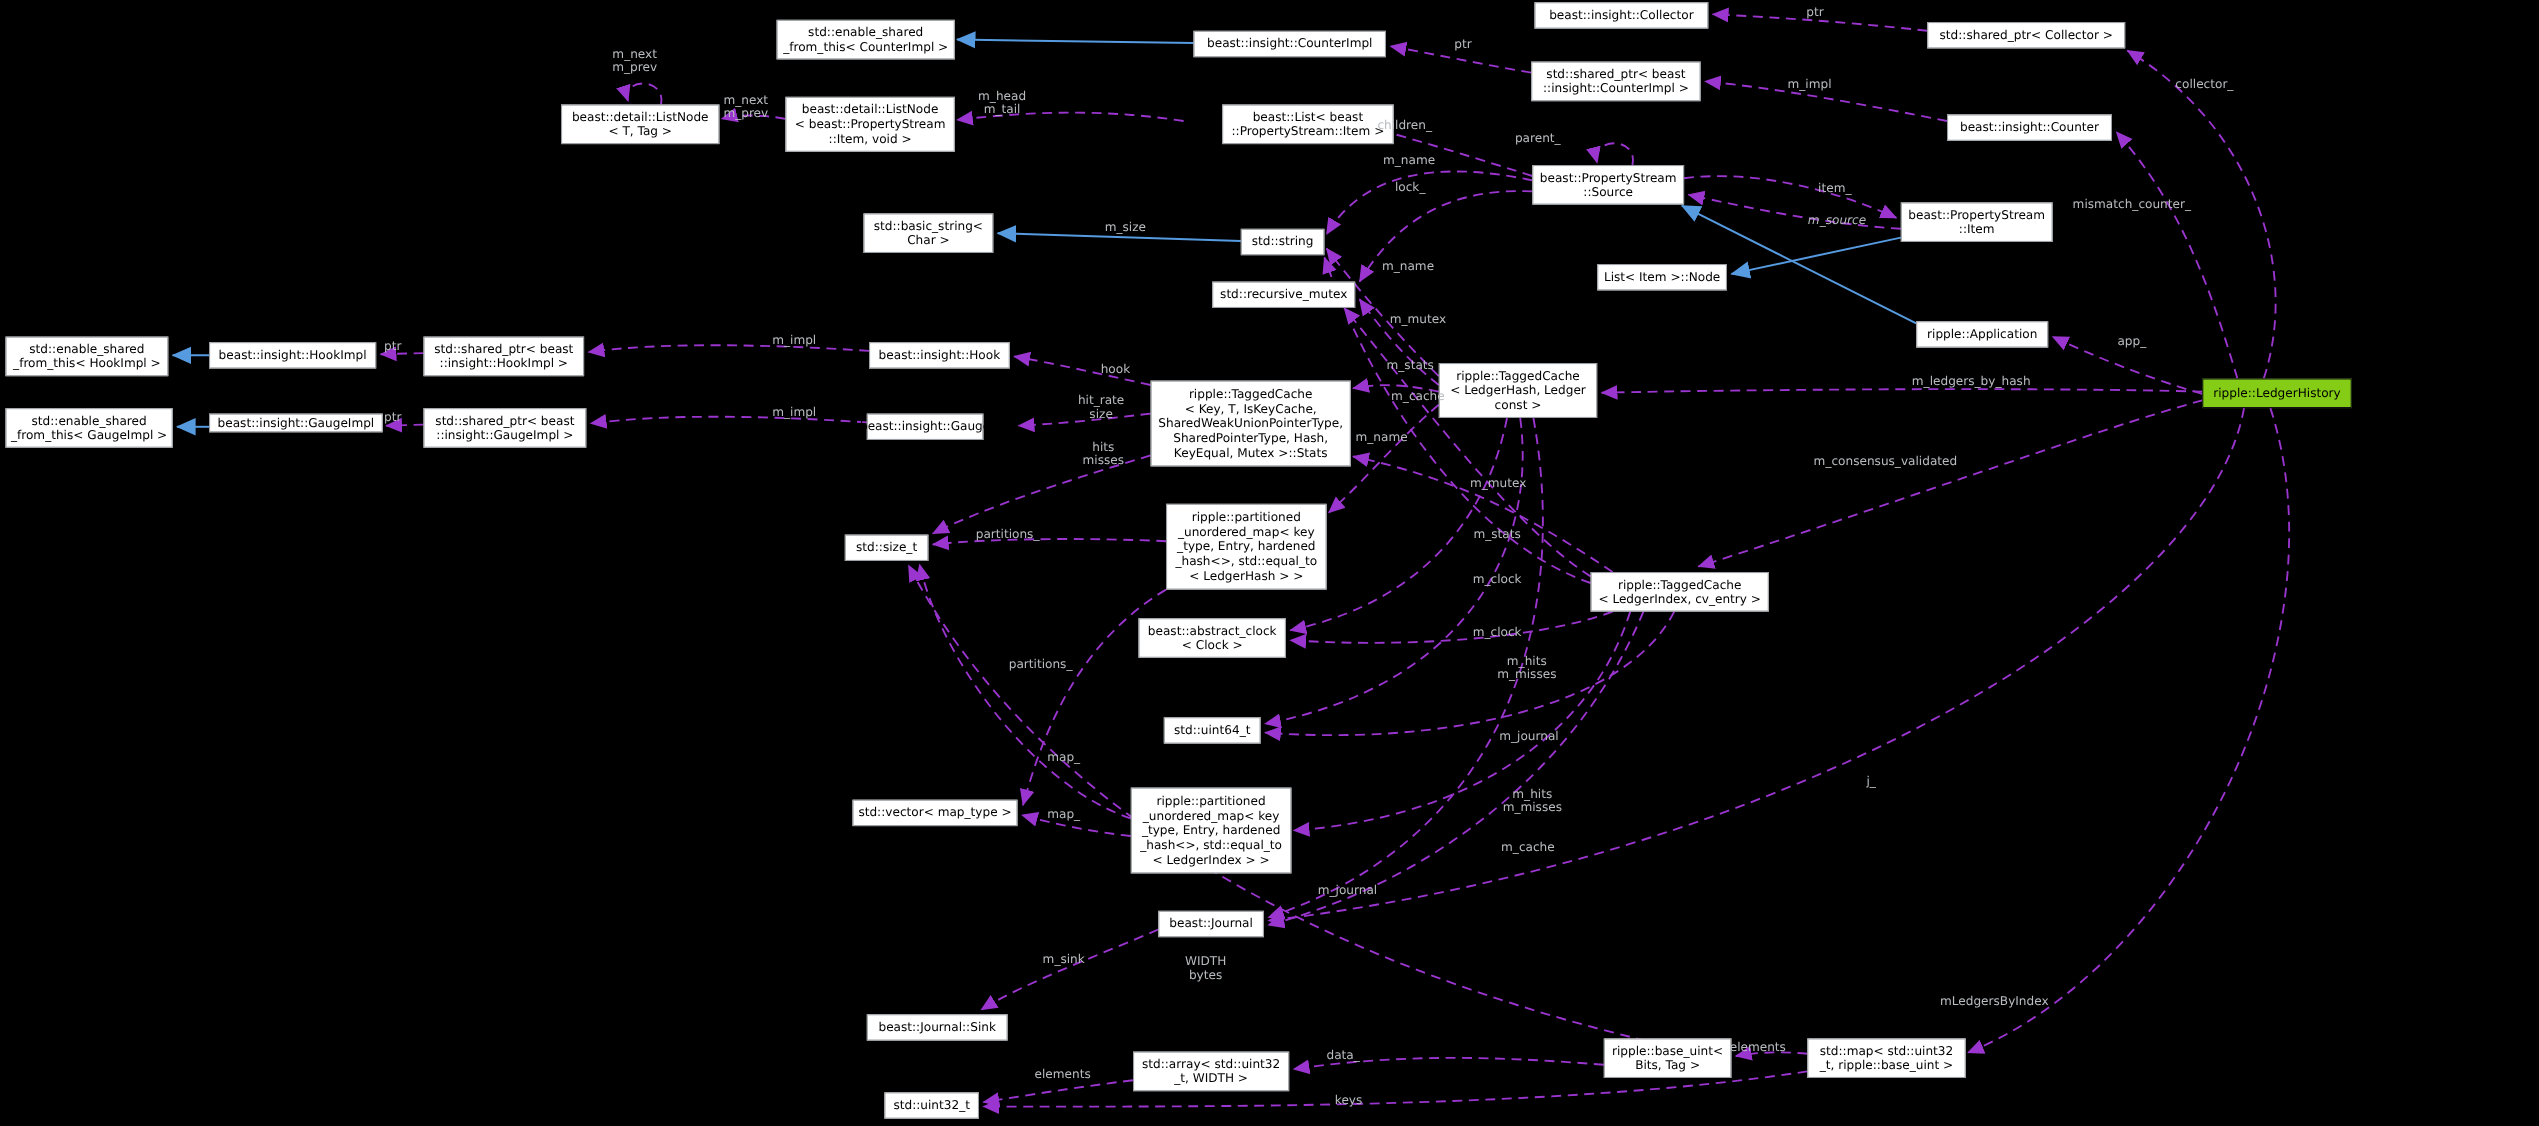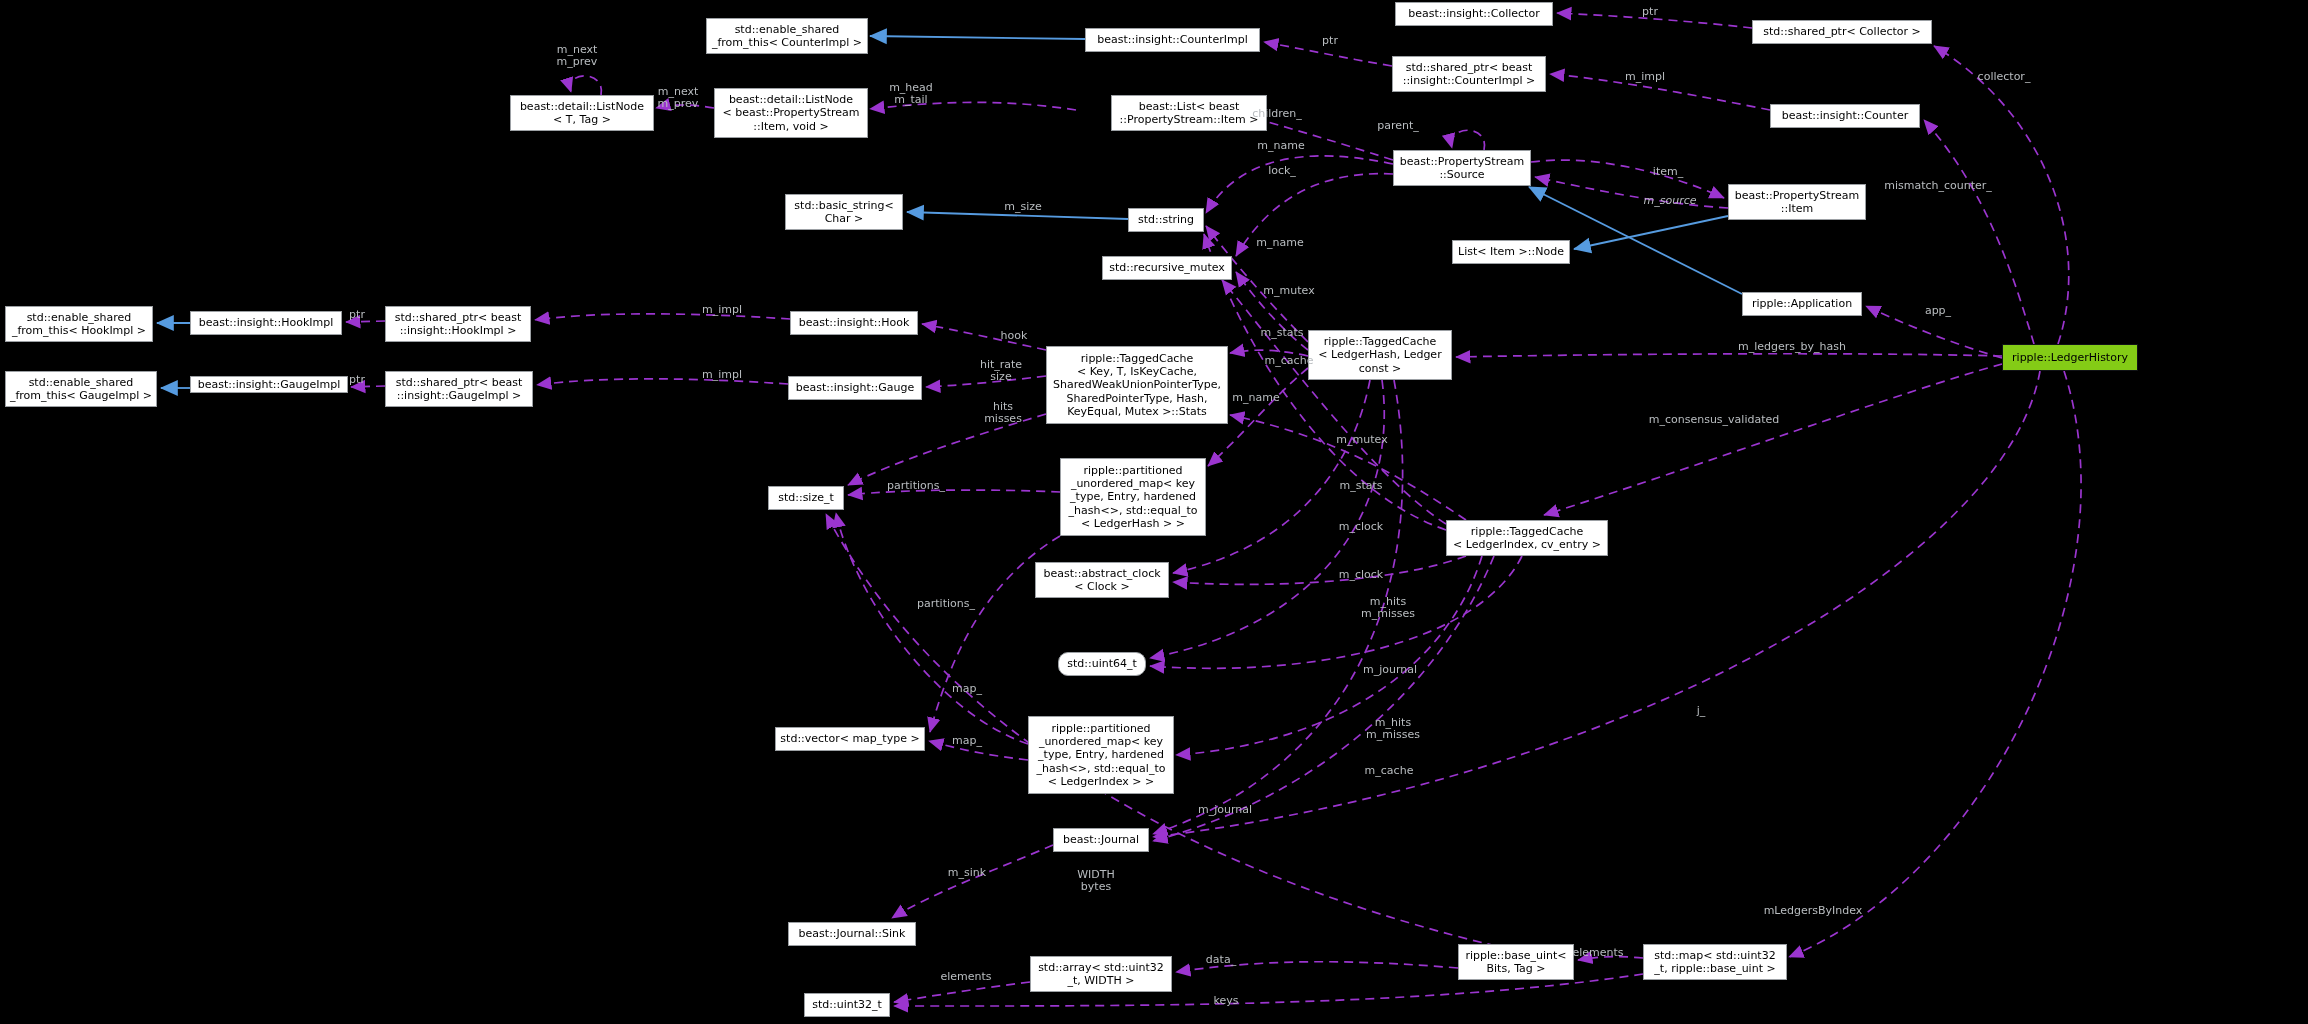--- a/index.html
+++ b/index.html
@@ -118,40 +118,40 @@
 _from_this&lt; HookImpl &gt;</div>
     <div class="node" style="left: 190px; top: 311px; width: 152px; height: 24px;">beast::insight::HookImpl</div>
     <div class="node" style="left: 385px; top: 306px; width: 146px; height: 36px;">std::shared_ptr&lt; beast
 ::insight::HookImpl &gt;</div>
     <div class="node" style="left: 790px; top: 311px; width: 128px; height: 24px;">beast::insight::Hook</div>
     <div class="node" style="left: 5px; top: 371px; width: 152px; height: 36px;">std::enable_shared
 _from_this&lt; GaugeImpl &gt;</div>
     <div class="node" style="left: 190px; top: 376px; width: 158px; height: 17px;">beast::insight::GaugeImpl</div>
     <div class="node" style="left: 385px; top: 371px; width: 148px; height: 36px;">std::shared_ptr&lt; beast
 ::insight::GaugeImpl &gt;</div>
-    <div class="node" style="left: 788px; top: 376px; width: 134px; height: 24px;">beast::insight::Gauge</div>
+    <div class="node" style="left: 788px; top: 376px; width: 106px; height: 24px;">beast::insight::Gauge</div>
     <div class="node" style="left: 1046px; top: 346px; width: 182px; height: 78px;">ripple::TaggedCache
 &lt; Key, T, IsKeyCache,
 SharedWeakUnionPointerType,
 SharedPointerType, Hash,
 KeyEqual, Mutex &gt;::Stats</div>
     <div class="node" style="left: 1308px; top: 330px; width: 144px; height: 50px;">ripple::TaggedCache
 &lt; LedgerHash, Ledger
 const &gt;</div>
     <div class="node" style="left: 1060px; top: 458px; width: 146px; height: 78px;">ripple::partitioned
 _unordered_map&lt; key
 _type, Entry, hardened
 _hash&lt;&gt;, std::equal_to
 &lt; LedgerHash &gt; &gt;</div>
     <div class="node" style="left: 768px; top: 486px; width: 76px; height: 24px;">std::size_t</div>
     <div class="node" style="left: 1446px; top: 520px; width: 162px; height: 36px;">ripple::TaggedCache
 &lt; LedgerIndex, cv_entry &gt;</div>
     <div class="node" style="left: 1035px; top: 562px; width: 134px; height: 36px;">beast::abstract_clock
 &lt; Clock &gt;</div>
-    <div class="node" style="left: 1058px; top: 652px; width: 88px; height: 24px; border-radius: 10px;">std::uint64_t</div>
+    <div class="node" style="left: 1058px; top: 652px; width: 88px; height: 24px;">std::uint64_t</div>
     <div class="node" style="left: 775px; top: 727px; width: 150px; height: 24px;">std::vector&lt; map_type &gt;</div>
     <div class="node" style="left: 1028px; top: 716px; width: 146px; height: 78px;">ripple::partitioned
 _unordered_map&lt; key
 _type, Entry, hardened
 _hash&lt;&gt;, std::equal_to
 &lt; LedgerIndex &gt; &gt;</div>
     <div class="node" style="left: 1053px; top: 828px; width: 96px; height: 24px;">beast::Journal</div>
     <div class="node" style="left: 788px; top: 922px; width: 128px; height: 24px;">beast::Journal::Sink</div>
     <div class="node" style="left: 1030px; top: 956px; width: 142px; height: 36px;">std::array&lt; std::uint32
 _t, WIDTH &gt;</div>

